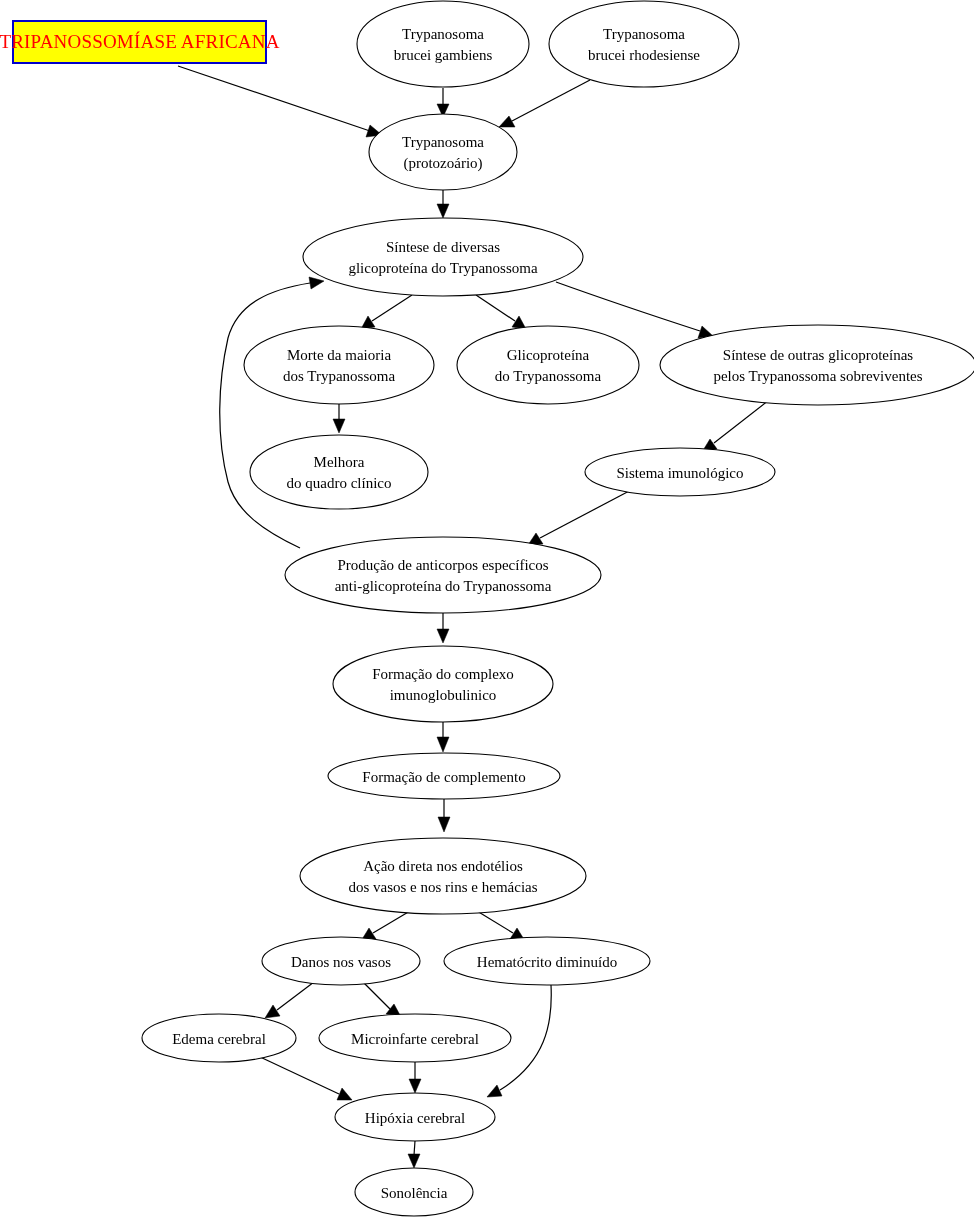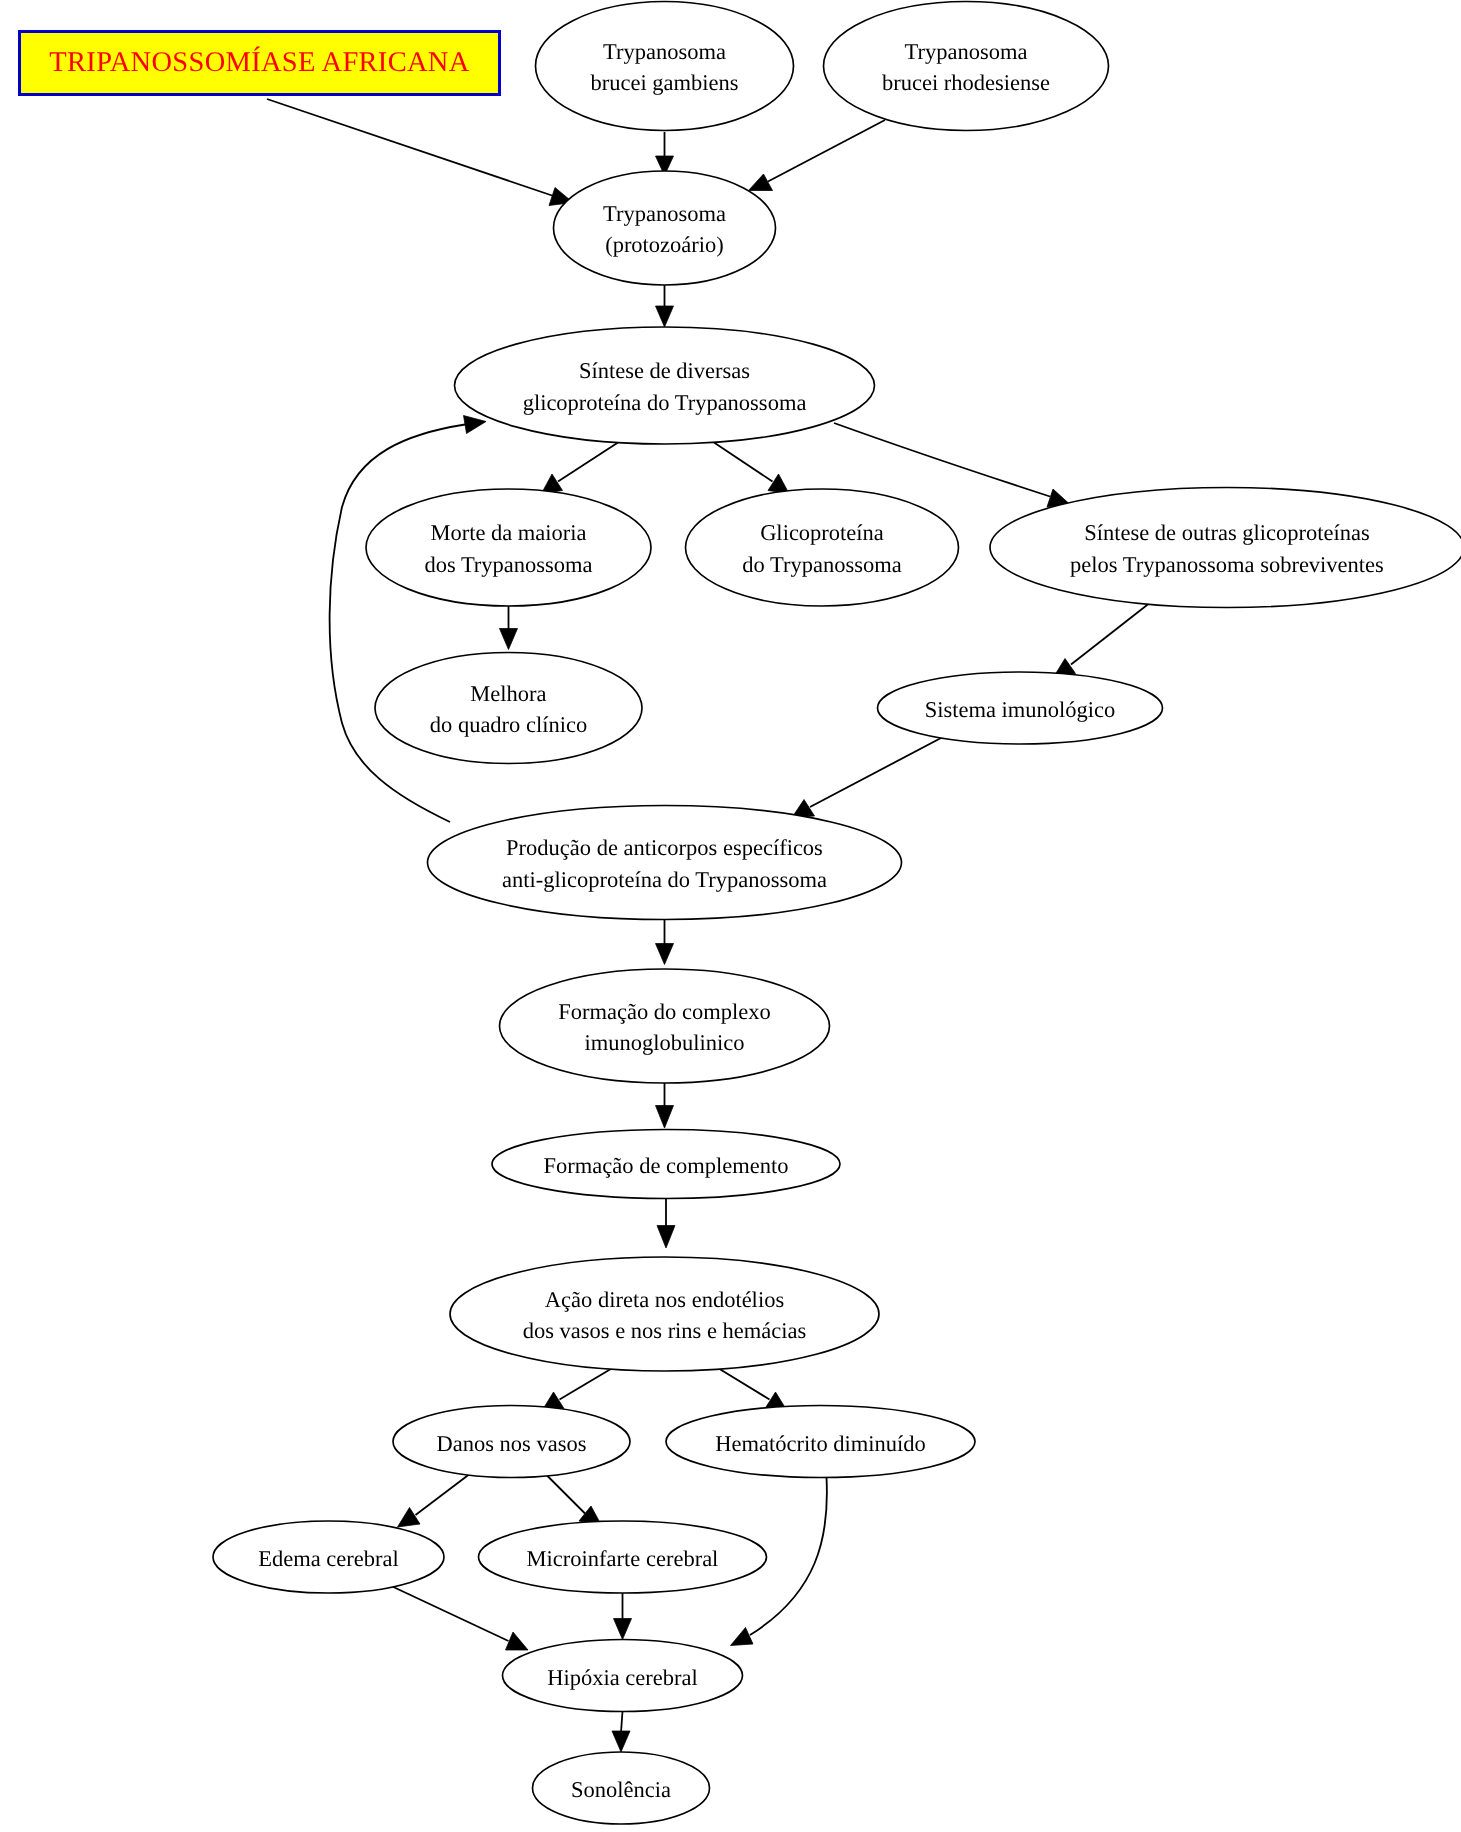--- a/index.html
+++ b/index.html
@@ -286,17 +286,17 @@
       </g>
 
       <g>
         <ellipse class="node-ellipse" cx="414" cy="1192" rx="59" ry="24"></ellipse>
         <text class="node-label" x="414" y="1198">Sonolência</text>
       </g>
 
     </g>
   </svg>
 
-  <div class="title-box" style="left:12px; top:20px; width:322px; height:44px;">
+  <div class="title-box" style="left:12px; top:20px; width:255px; height:44px;">
     <span class="title-text">TRIPANOSSOMÍASE AFRICANA</span>
   </div>
 
 </div>
 
 </body></html>

